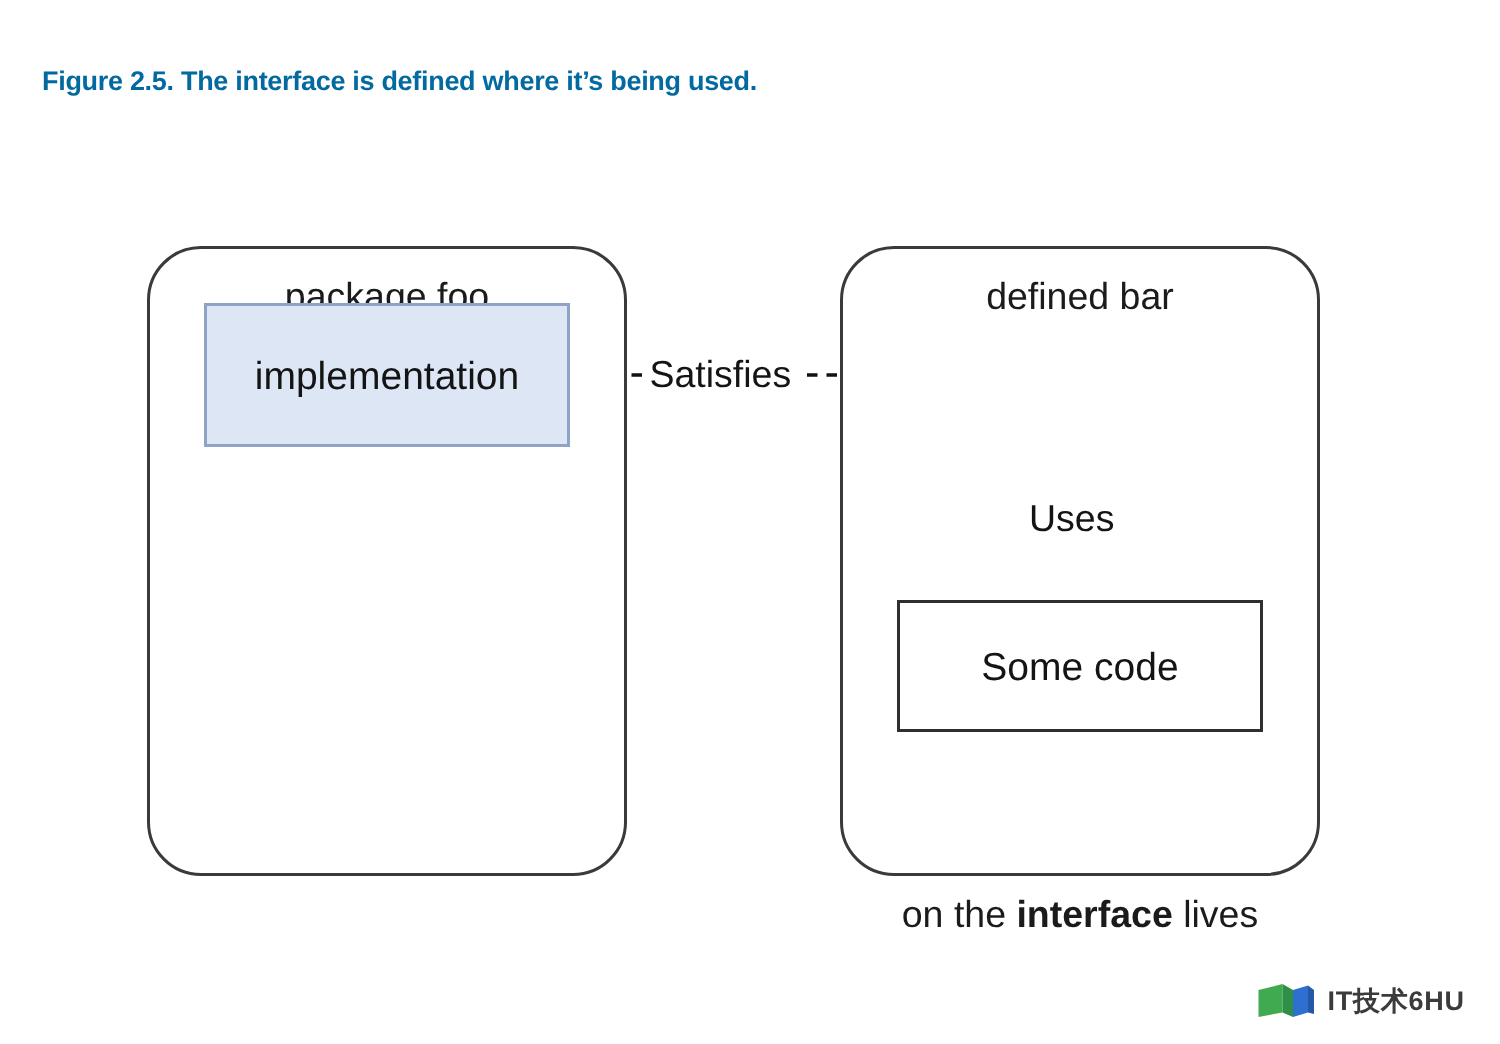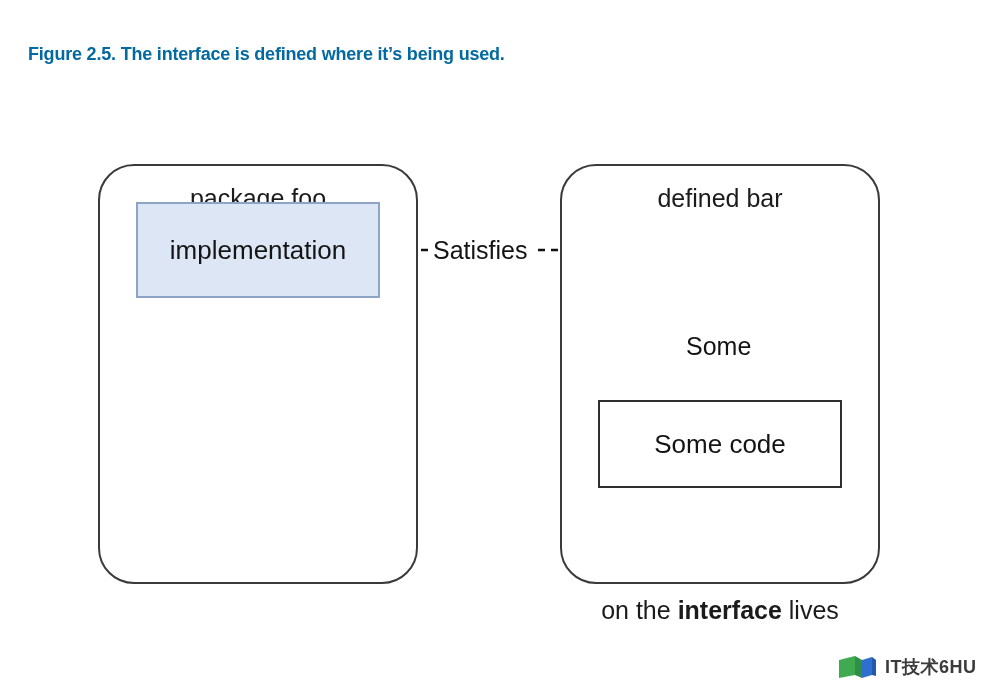--- a/index.html
+++ b/index.html
@@ -192,21 +192,21 @@
     <div class="package-label">defined bar</div>
   </div>
 
 
   <div id="some-code-node" class="node">
     <span>Some code</span>
   </div>
 
   <div id="satisfies-label" class="edge-label">Satisfies</div>
 
-  <div id="uses-label" class="edge-label">Some</div>
+  <div id="uses-label" class="edge-label">Uses</div>
 
   <div id="consumer-caption">
     <br>
     <span>on the </span><b>interface</b><span> lives</span>
   </div>
 
 </div>
 
 <div id="watermark">
   <svg width="40" height="26" viewBox="0 0 40 26">

